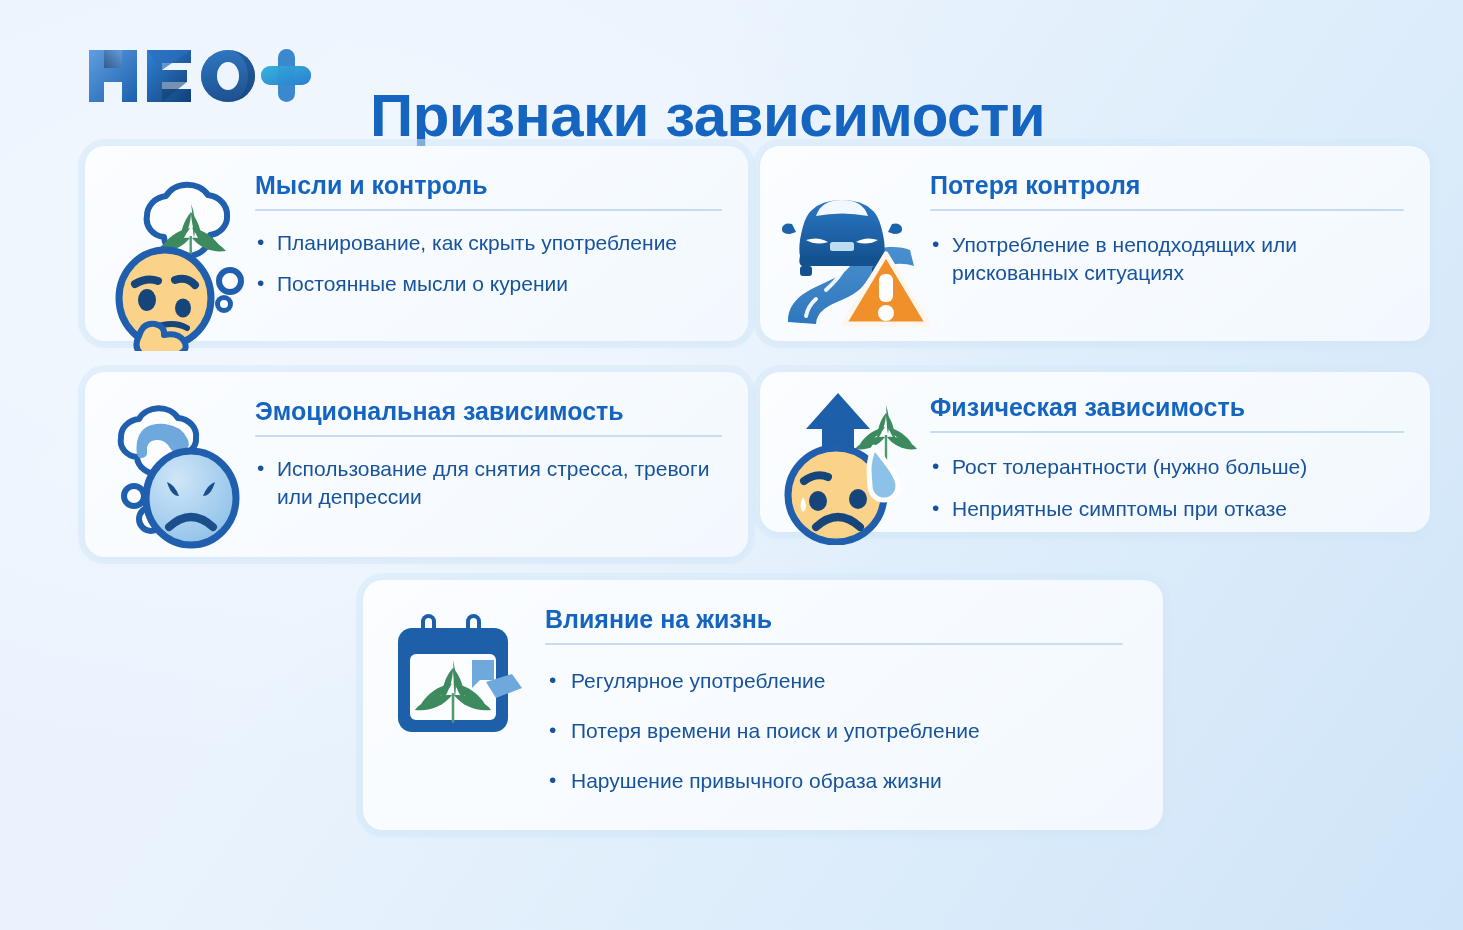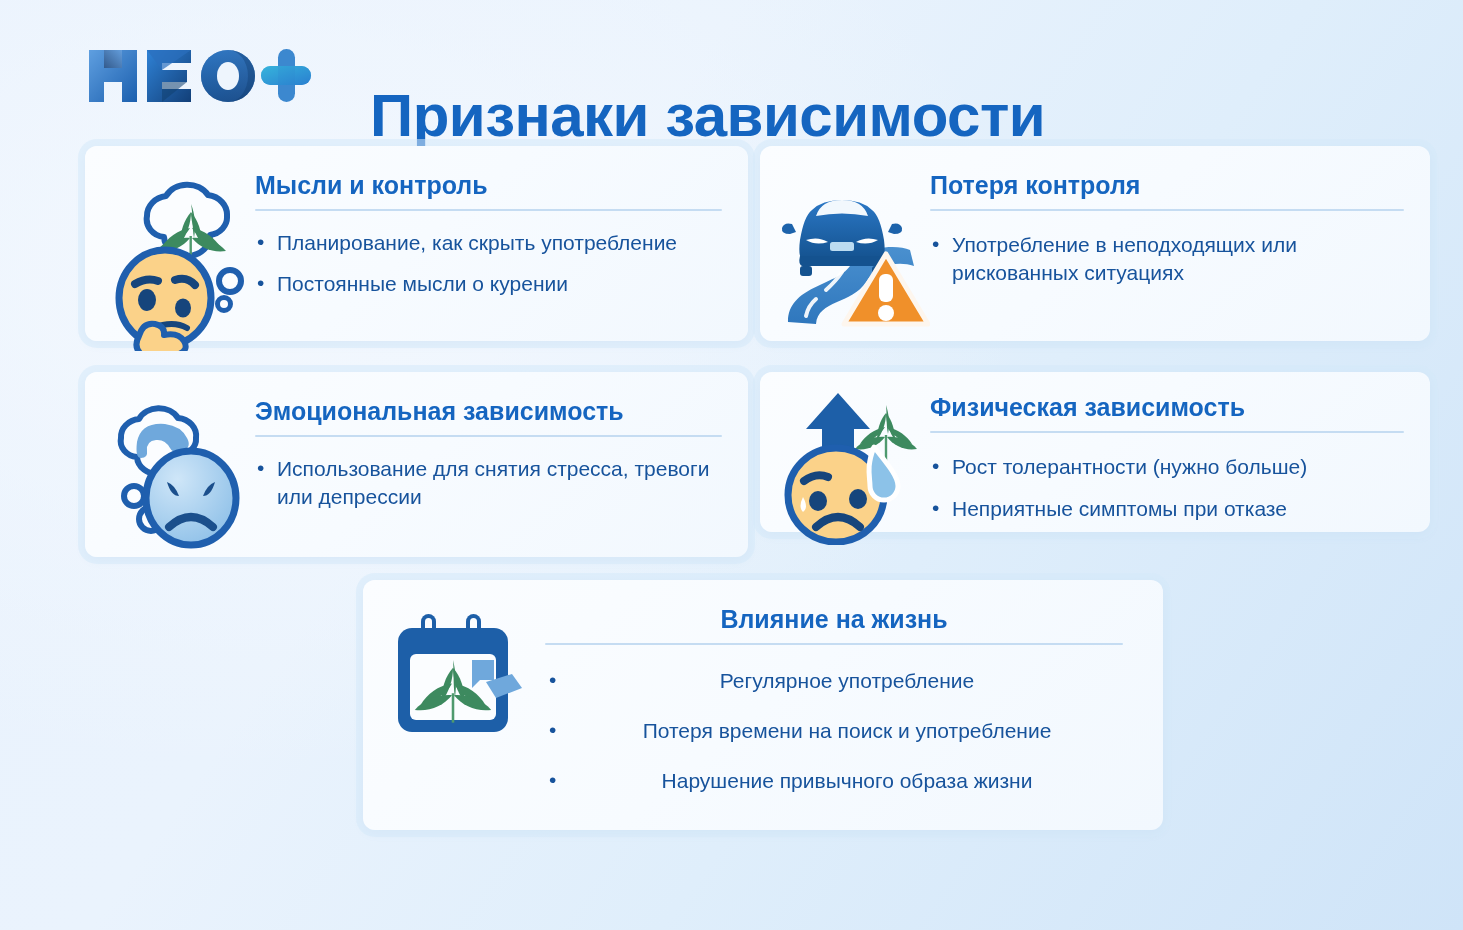--- a/index.html
+++ b/index.html
@@ -19,21 +19,21 @@
   .title{
     position:absolute;left:345px;top:44px;
     font-size:60px;font-weight:bold;color:#1565c0;
     letter-spacing:-0.5px;line-height:64px;white-space:nowrap;
   }
 
   
   .card{
     position:absolute;
     background:linear-gradient(140deg,#fbfdff 0%,#f7fbff 50%,#f2f8fe 100%);
-    border-radius:12px;
+    border-radius:20px;
     box-shadow:0 0 0 7px rgba(214,233,250,.55), 0 3px 10px rgba(120,160,200,.13);
     display:flex;align-items:flex-start;
     box-sizing:border-box;
   }
   .card-icon{flex:0 0 auto;display:flex;align-items:flex-start;justify-content:center;}
   .card-body{flex:1 1 auto;min-width:0;}
   .card-head{
     font-size:25px;font-weight:bold;color:#1565c0;
     line-height:30px;white-space:nowrap;
   }
@@ -46,21 +46,21 @@
   ul.bullets li::before{
     content:"•";position:absolute;left:2px;top:-1px;
     color:#17539c;font-size:21px;line-height:28px;
   }
 
   
   #card-thoughts{left:60px;  top:146px; width:663px; height:195px; padding:24px 26px 0 18px;}
   #card-control {left:735px; top:146px; width:670px; height:195px; padding:24px 26px 0 18px;}
   #card-emotion {left:60px;  top:372px; width:663px; height:185px; padding:24px 26px 0 18px;}
   #card-physic  {left:735px; top:372px; width:670px; height:160px; padding:24px 26px 0 18px;align-items:center;}
-  #card-life    {left:338px; top:580px; width:800px; height:250px; padding:24px 40px 0 22px;text-align:center;}
+  #card-life    {left:338px; top:580px; width:800px; height:250px; padding:24px 40px 0 22px;}
 
   #card-thoughts .card-icon{width:152px;margin-top:6px;}
   #card-control  .card-icon{width:152px;margin-top:4px;}
   #card-emotion  .card-icon{width:152px;margin-top:6px;}
   #card-physic   .card-icon{width:152px;margin-top:2px;}
   #card-life     .card-icon{width:160px;margin-top:8px;}
 
   #card-thoughts ul.bullets{margin-top:18px;}
   #card-thoughts ul.bullets li{margin-bottom:13px;}
   #card-control  ul.bullets{margin-top:20px;}

